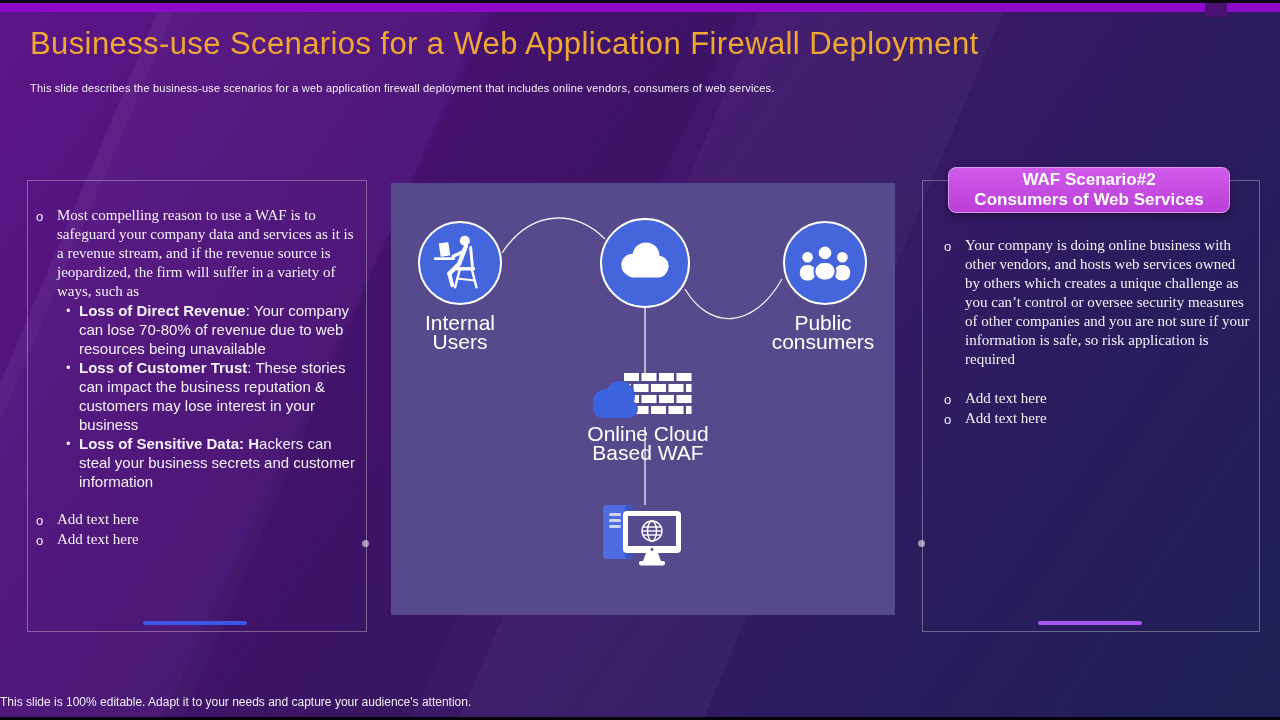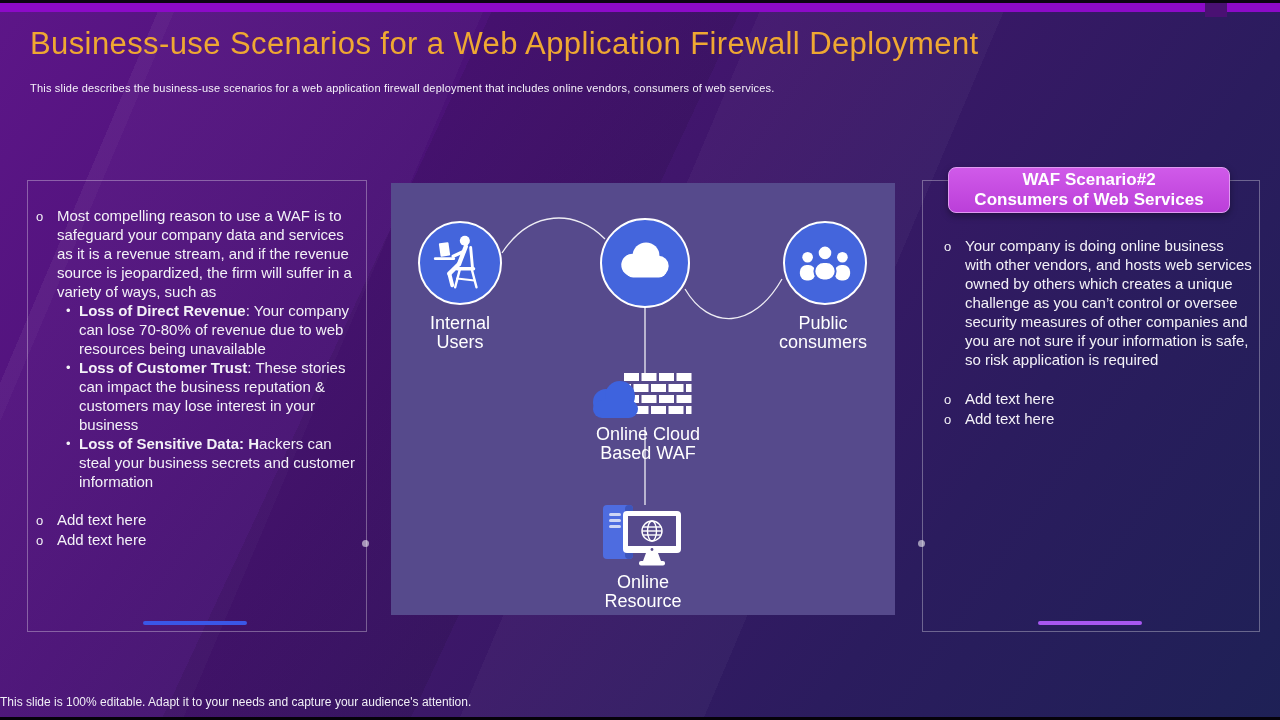--- a/index.html
+++ b/index.html
@@ -32,39 +32,39 @@
          text-align:center;line-height:20px;padding-top:2px;height:42px;width:280px;
          box-shadow:0 3px 7px rgba(0,0,0,0.35);}
   .hb-left{left:56px;top:157px;background:linear-gradient(#5a6ae2,#4757cd);border:1px solid #8d97ef;}
   .hb-right{left:948px;top:167px;background:linear-gradient(#d05ae9,#bb3fd9);border:1px solid #e09af2;}
 
   .body-text{position:absolute;color:#f3f1f7;font-size:15px;line-height:19px;}
   .bt-left{left:36px;top:206px;width:320px;}
   .bt-right{left:944px;top:236px;width:310px;}
   .b-row{display:flex;align-items:flex-start;}
   .b-marker{flex:none;width:21px;font-size:13px;padding-top:1px;}
-  .b-text{flex:1;}
+  .b-text{flex:1;font-family:Liberation Serif, serif;}
   .sub-row{display:flex;align-items:flex-start;margin-left:30px;}
   .sub-marker{flex:none;width:13px;font-size:13px;}
   .sub-text{flex:1;}
   .add-gap{margin-top:19px;}
   .rt-gap{margin-top:20px;}
 
   .underline-bar{position:absolute;width:104px;height:4px;border-radius:2px;top:621px;}
   .ul-left{left:143px;background:#3A57E8;}
   .ul-right{left:1038px;background:#A757F0;}
 
   .diagram{position:absolute;left:391px;top:183px;width:504px;height:432px;background:#564A8C;}
   .connectors{position:absolute;left:0;top:0;pointer-events:none;}
   .node{position:absolute;border-radius:50%;background:#4465DC;border:2px solid #fff;
         display:flex;align-items:center;justify-content:center;box-sizing:border-box;}
   .node1{left:27px;top:38px;width:84px;height:84px;}
   .node2{left:209px;top:35px;width:90px;height:90px;}
   .node3{left:392px;top:38px;width:84px;height:84px;}
-  .diag-label{position:absolute;color:#fff;font-size:18px;line-height:18.5px;text-align:center;}
+  .diag-label{position:absolute;color:#fff;font-size:21px;line-height:18.5px;text-align:center;}
   .lbl-internal{left:9px;top:131px;width:120px;}
   .lbl-public{left:371px;top:131px;width:122px;}
   .lbl-waf{left:177px;top:242px;width:160px;}
   .lbl-resource{left:172px;top:390px;width:160px;}
   .waf-icon{position:absolute;left:199px;top:188px;}
   .res-icon{position:absolute;left:210px;top:316px;}
 
   .footer{position:absolute;left:0;right:0;top:695px;text-align:left;font-size:12px;color:#f0eef6;}
   .page-num{position:absolute;right:18px;top:694px;font-size:14px;color:#d4d7ea;}
 </style>
@@ -215,24 +215,20 @@
         <circle cx="51" cy="32" r="10"></circle>
         <ellipse cx="51" cy="32" rx="4.5" ry="10"></ellipse>
         <line x1="41.8" y1="28" x2="60.2" y2="28"></line>
         <line x1="41" y1="32" x2="61" y2="32"></line>
         <line x1="41.8" y1="36" x2="60.2" y2="36"></line>
       </g>
       <circle cx="51" cy="50.5" r="1.4" fill="#564A8C"></circle>
       <polygon points="45,54 57,54 60,62 42,62" fill="#fff"></polygon>
       <rect x="38" y="62" width="26" height="4.5" rx="2" fill="#fff"></rect>
     </svg>
-    <div class="diag-label lbl-resource">
-      <div>Online</div>
-      <div>Resource</div>
-    </div>
   </div>
 
   <div class="panel-frame frame-right"></div>
   <div class="frame-dot" style="left:918px;top:540px;"></div>
   <div class="header-box hb-right">
     <div>WAF Scenario#2</div>
     <div>Consumers of Web Services</div>
   </div>
   <div class="body-text bt-right">
     <div class="b-row">

